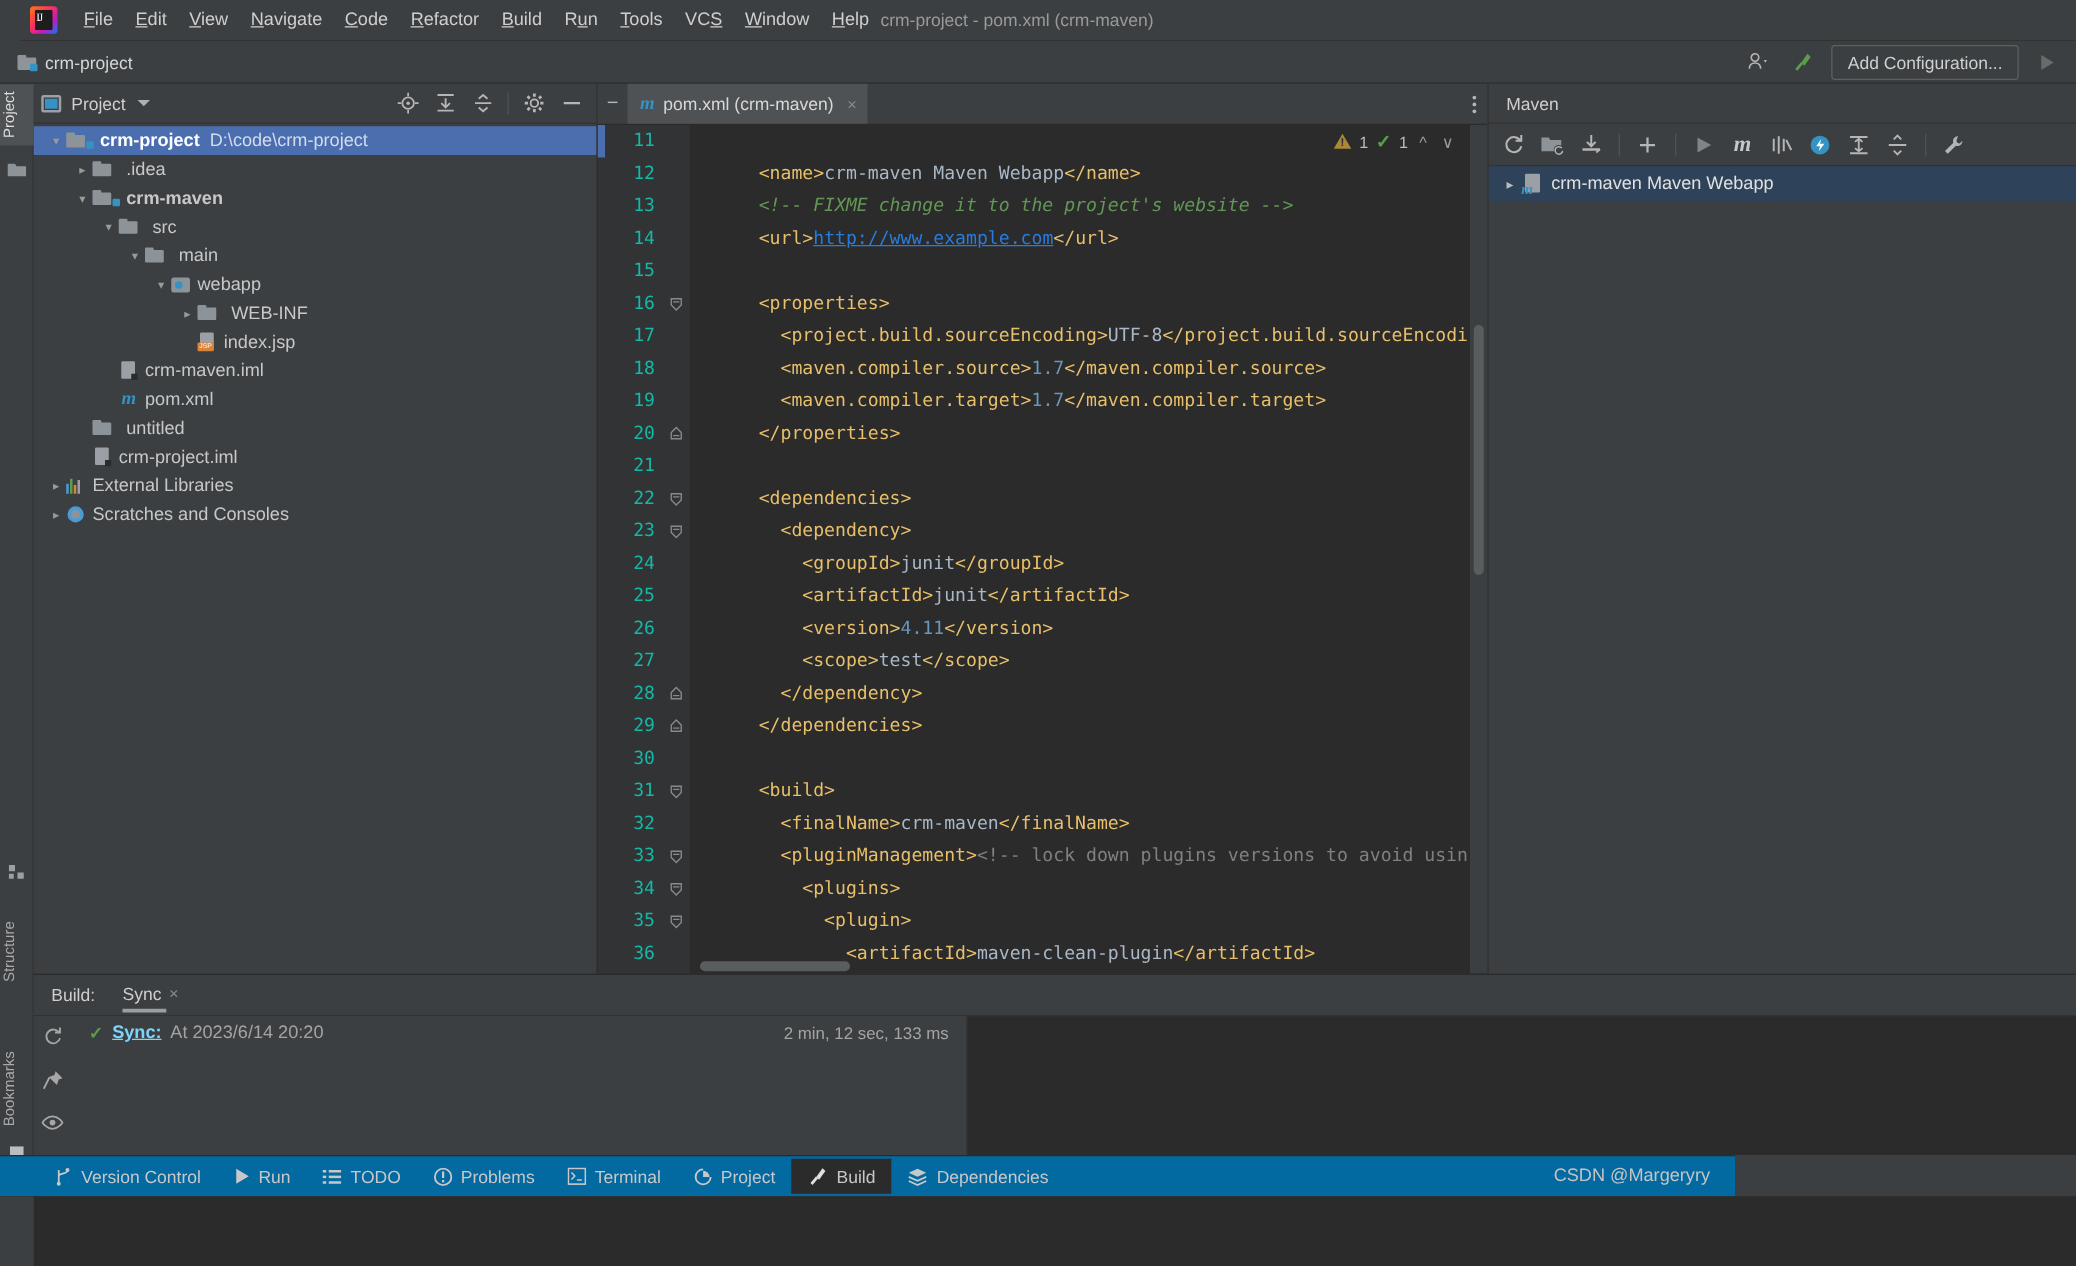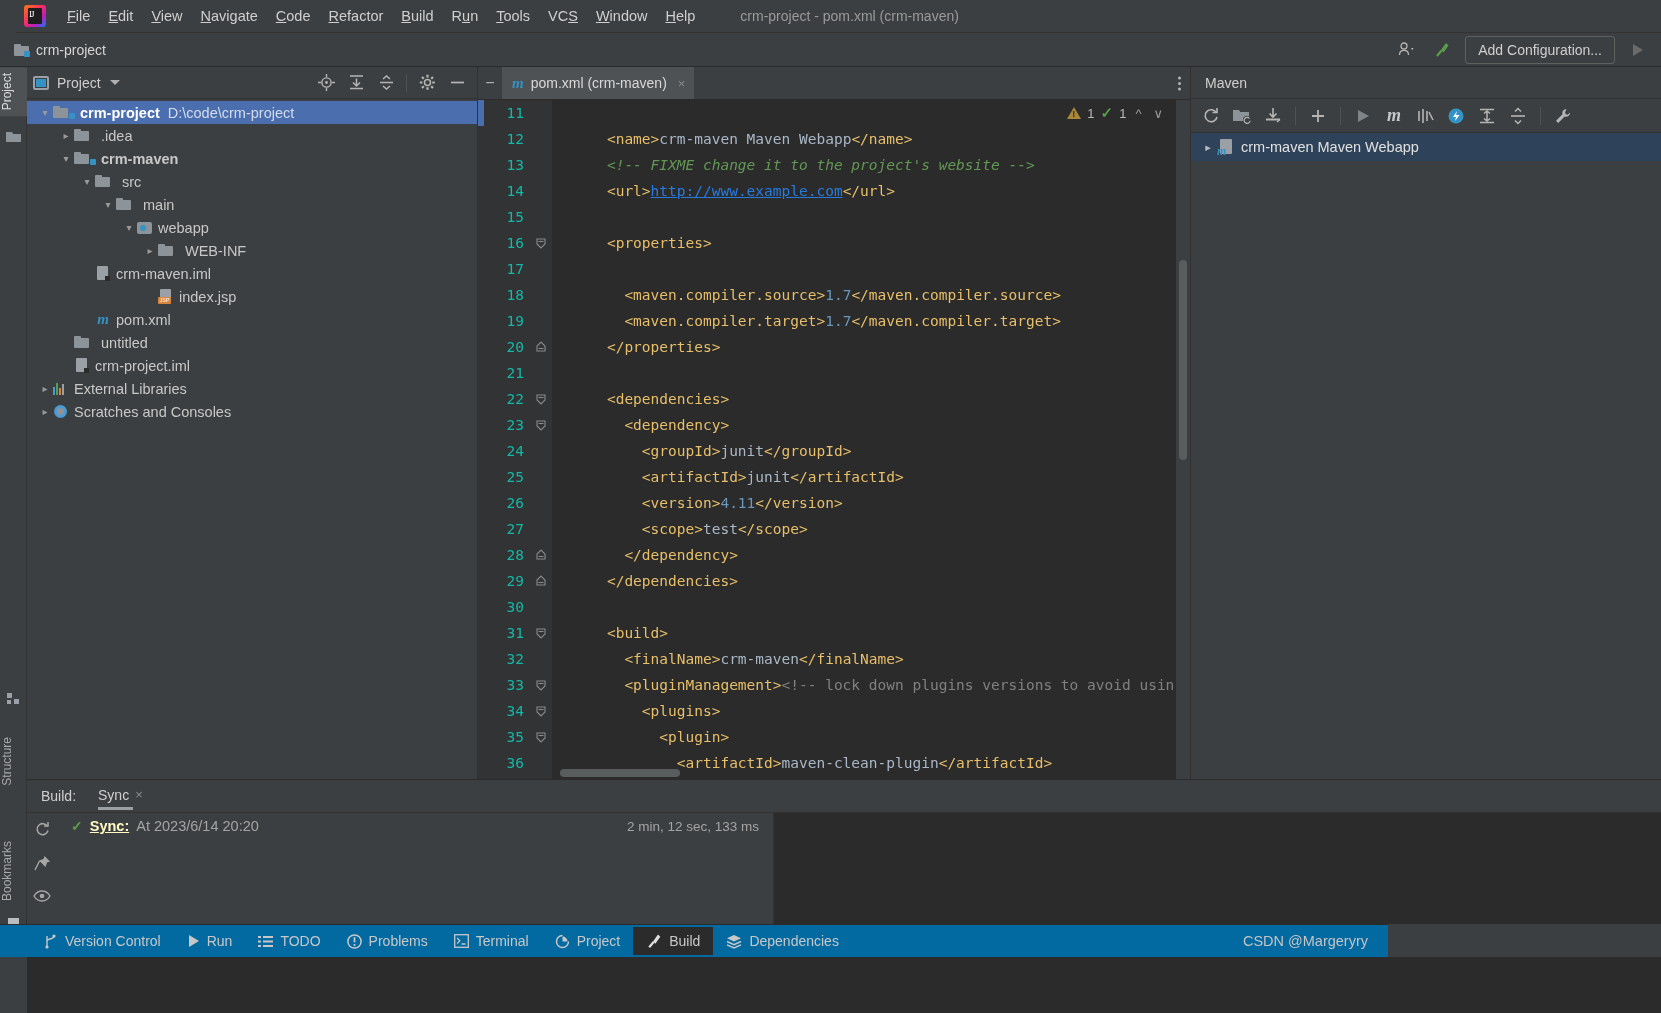--- a/index.html
+++ b/index.html
@@ -20,21 +20,21 @@
   }
   .ij-logo { width:22px; height:22px; margin-left:8px; margin-right:12px; position:relative; }
   .ij-logo .sq { position:absolute; inset:0; border-radius:3px;
      background:linear-gradient(135deg,#f97a12 0%,#fe315d 40%,#be1bbd 70%,#087cfa 100%); }
   .ij-logo .inner { position:absolute; left:4px; top:3px; width:14px; height:16px; background:#1d1d1d; border-radius:1px;}
   .ij-logo .ij { position:absolute; left:5px; top:4px; font-size:9px; color:#fff; font-family:"Liberation Serif", serif; letter-spacing:-1px;}
   .menuitem {
     font-size:14.5px; color:#cfcfcf; padding:3px 9px; cursor:default; white-space:nowrap;
   }
   .menuitem .u { text-decoration:underline; }
-  .wintitle { font-size:14px; color:#9a9a9a; margin-left:36px; white-space:nowrap;}
+  .wintitle { font-size:14px; color:#9a9a9a; white-space:nowrap;}
 
   
   .navbar {
     position:absolute; left:0; top:33px; width:1661px; height:34px;
     background:#3c3f41; display:flex; align-items:center;
     border-bottom:1px solid #2b2b2b;
   }
   .crumb { display:flex; align-items:center; margin-left:14px; font-size:14px; color:#d6d6d6; }
   .folder-ic { width:15px; height:12px; margin-right:7px; position:relative; display:inline-block;}
   .folder-ic:before { content:""; position:absolute; left:0; top:2px; width:15px; height:10px; background:#8e9499; border-radius:1px;}
@@ -154,21 +154,21 @@
   .buildpanel { position:absolute; left:27px; top:779px; width:1634px; height:145px; background:#3c3f41; border-top:1px solid #2b2b2b;}
   .bp-head { height:32px; display:flex; align-items:center; padding-left:14px; gap:22px; font-size:14px; color:#cfcfcf; }
   .bp-tab { position:relative; color:#cfcfcf; display:flex; align-items:center; gap:6px; padding-bottom:3px;}
   .bp-tab.active:after { content:""; position:absolute; left:0; right:10px; bottom:-4px; height:3px; background:#9a9fa3;}
   .bp-tab .x { color:#8a8a8a; font-size:13px;}
   .bp-body { display:flex; height:112px; border-top:1px solid #323232;}
   .bp-gutter { width:30px; background:#3c3f41; display:flex; flex-direction:column; align-items:center; padding-top:8px; gap:14px; color:#a6a6a6; font-size:15px;}
   .bp-tree { width:717px; background:#3c3f41; border-right:1px solid #323232; }
   .bp-rowitem { height:26px; display:flex; align-items:center; padding-left:14px; font-size:14.5px; gap:7px;}
   .bp-rowitem .chkg { color:#5a9e4b; font-size:14px; font-weight:bold;}
-  .bp-lbl-b { font-weight:bold; color:#fef9c3;text-decoration:underline; }
+  .bp-lbl-b { font-weight:bold; color:#7dd3fc;text-decoration:underline; }
   .bp-lbl-g { color:#a4a4a4; }
   .bp-time { margin-left:auto; margin-right:14px; color:#a4a4a4; font-size:13.5px;text-align:center;}
   .bp-detail { flex:1; background:#2b2b2b; }
 
   
   .statusbar {
     position:absolute; left:0; top:924px; width:1388px; height:33px;
     background:#0369a1; display:flex; align-items:center; padding-left:30px; gap:0px;
     border-top:1px solid #2b2b2b;
   }
@@ -349,37 +349,37 @@
           <span class="ic web"></span>
           <span class="tlabel">webapp</span>
         </div>
         <div class="trow">
           <span style="display: inline-block; flex: 0 0 auto; width: 115px;"></span>
           <span class="arrow">▸</span>
           <span class="ic fold"></span>
           <span class="tlabel">WEB-INF</span>
         </div>
         <div class="trow">
-          <span style="display: inline-block; flex: 0 0 auto; width: 52px;"></span>
-          <span class="arrow empty">&nbsp;</span>
-          <span class="ic iml">
-            <span class="pg"></span>
-            <span class="dot"></span>
-          </span>
-          <span class="tlabel">crm-maven.iml</span>
-        </div>
-        <div class="trow">
           <span style="display: inline-block; flex: 0 0 auto; width: 115px;"></span>
           <span class="arrow empty">&nbsp;</span>
           <span class="ic jsp">
             <span class="pg"></span>
             <span class="tag"></span>
             <span class="tx">JSP</span>
           </span>
           <span class="tlabel">index.jsp</span>
+        </div>
+        <div class="trow">
+          <span style="display: inline-block; flex: 0 0 auto; width: 52px;"></span>
+          <span class="arrow empty">&nbsp;</span>
+          <span class="ic iml">
+            <span class="pg"></span>
+            <span class="dot"></span>
+          </span>
+          <span class="tlabel">crm-maven.iml</span>
         </div>
         <div class="trow">
           <span style="display: inline-block; flex: 0 0 auto; width: 52px;"></span>
           <span class="arrow empty">&nbsp;</span>
           <span class="ic mvn">m</span>
           <span class="tlabel">pom.xml</span>
         </div>
         <div class="trow">
           <span style="display: inline-block; flex: 0 0 auto; width: 31px;"></span>
           <span class="arrow empty">&nbsp;</span>
@@ -440,21 +440,21 @@
       <div class="codelines" id="code-lines">
           <div class="cl"><span class="ln">11</span><span class="fold"></span><span class="code"></span></div>
           <div class="cl"><span class="ln">12</span><span class="fold"></span><span class="code"><span class="t-tag">    &lt;name&gt;</span><span class="t-txt">crm-maven Maven Webapp</span><span class="t-tag">&lt;/name&gt;</span></span></div>
           <div class="cl"><span class="ln">13</span><span class="fold"></span><span class="code"><span class="t-cmt">    &lt;!-- FIXME change it to the project's website --&gt;</span></span></div>
           <div class="cl"><span class="ln">14</span><span class="fold"></span><span class="code"><span class="t-tag">    &lt;url&gt;</span><span class="t-url">http://www.example.com</span><span class="t-tag">&lt;/url&gt;</span></span></div>
           <div class="cl"><span class="ln">15</span><span class="fold"></span><span class="code"></span></div>
           <div class="cl"><span class="ln">16</span><span class="fold"><svg width="12" height="26" viewBox="0 0 12 26">
                 <path d="M2 9h8v5l-4 4-4-4z" fill="none" stroke="#8a8a8a" stroke-width="1.1"></path>
                 <path d="M3.5 11.5h5" stroke="#8a8a8a" stroke-width="1.1"></path>
               </svg></span><span class="code"><span class="t-tag">    &lt;properties&gt;</span></span></div>
-          <div class="cl"><span class="ln">17</span><span class="fold"></span></div>
+          <div class="cl"><span class="ln">17</span><span class="fold"></span><span class="code"><span class="t-tag">      &lt;project.build.sourceEncoding&gt;</span><span class="t-txt">UTF-8</span><span class="t-tag">&lt;/project.build.sourceEncodi</span></span></div>
           <div class="cl"><span class="ln">18</span><span class="fold"></span><span class="code"><span class="t-tag">      &lt;maven.compiler.source&gt;</span><span class="t-num">1.7</span><span class="t-tag">&lt;/maven.compiler.source&gt;</span></span></div>
           <div class="cl"><span class="ln">19</span><span class="fold"></span><span class="code"><span class="t-tag">      &lt;maven.compiler.target&gt;</span><span class="t-num">1.7</span><span class="t-tag">&lt;/maven.compiler.target&gt;</span></span></div>
           <div class="cl"><span class="ln">20</span><span class="fold"><svg width="12" height="26" viewBox="0 0 12 26">
                 <path d="M2 17h8v-5l-4-4-4 4z" fill="none" stroke="#8a8a8a" stroke-width="1.1"></path>
                 <path d="M3.5 14.5h5" stroke="#8a8a8a" stroke-width="1.1"></path>
               </svg></span><span class="code"><span class="t-tag">    &lt;/properties&gt;</span></span></div>
           <div class="cl"><span class="ln">21</span><span class="fold"></span><span class="code"></span></div>
           <div class="cl"><span class="ln">22</span><span class="fold"><svg width="12" height="26" viewBox="0 0 12 26">
                 <path d="M2 9h8v5l-4 4-4-4z" fill="none" stroke="#8a8a8a" stroke-width="1.1"></path>
                 <path d="M3.5 11.5h5" stroke="#8a8a8a" stroke-width="1.1"></path>

